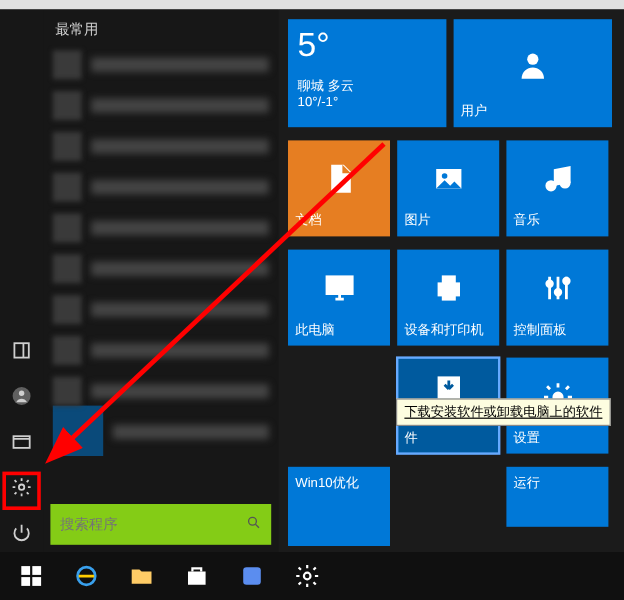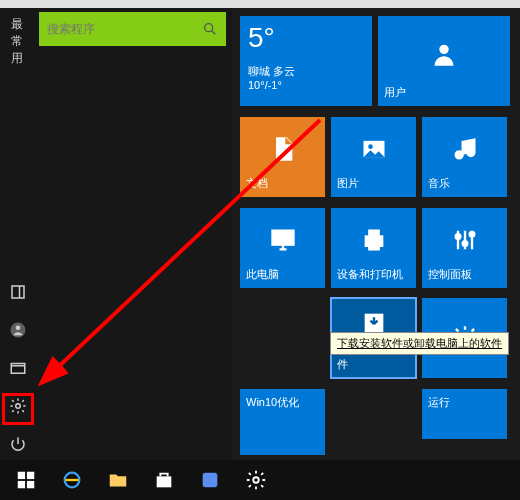--- a/index.html
+++ b/index.html
@@ -3,21 +3,21 @@
 <meta charset="utf-8">
 <style>
   * { margin: 0; padding: 0; box-sizing: border-box; }
   body { width: 520px; height: 500px; background: #2a2a2a; font-family: "Segoe UI", "Microsoft YaHei", sans-serif; overflow: hidden; position: relative; }
   .top-bar { width: 520px; height: 8px; background: #e0e0e0; }
   .main { display: flex; height: 452px; background: #171717; }
   .leftcol { width: 36px; background: #171717; display: flex; flex-direction: column; justify-content: flex-end; align-items: center; padding-bottom: 6px; gap: 18px; }
   .leftcol .ico { width: 20px; height: 20px; color: #cfcfcf; display: flex; align-items: center; justify-content: center; }
   .leftcol .ico svg { width: 18px; height: 18px; }
   .highlight-box { position: absolute; border: 3px solid red; width: 32px; height: 32px; left: 2px; top: 393px; z-index: 20; pointer-events: none; }
-  .mid { width: 196px; background: #171717; display: flex; flex-direction: row; justify-content: flex-end; }
+  .mid { width: 196px; background: #171717; display: flex; flex-direction: column; justify-content: flex-end; }
   .mid-header { color: #cfcfcf; font-size: 12px; padding: 8px 10px 4px; }
   .applist { flex: 1; overflow: hidden; }
   .app-item { display: flex; align-items: center; height: 34px; padding: 0 8px; gap: 8px; }
   .app-ico { width: 24px; height: 24px; background: #3a3a3a; filter: blur(2px); }
   .app-text { flex: 1; height: 12px; background: #444; filter: blur(3px); }
   .searchbar { height: 34px; margin: 4px 6px 6px; background: #84cc16; display: flex; align-items: center; padding: 0 8px; }
   .searchbar input { border: none; outline: none; flex: 1; font-size: 12px; background: transparent; }
   .search-ico { width: 16px; height: 16px; color: #555; }
   .tiles { width: 288px; background: #1b1b1b; padding: 8px 0 0 8px; display: flex; flex-wrap: wrap; gap: 6px; position: relative; }
   .tile { background: #0078d7; color: #fff; display: flex; flex-direction: column; justify-content: space-between; padding: 6px; font-size: 11px; position: relative; overflow: hidden; }
@@ -225,20 +225,21 @@
         </div>
       <span>安装与卸载软件</span>
     </div>
     <div class="tile sq">
       <div class="tile-ico">
           <svg viewBox="0 0 24 24" fill="none" stroke="#fff" stroke-width="2">
             <circle cx="12" cy="12" r="3"></circle>
             <path d="M12 2v3M12 19v3M4.2 4.2l2.1 2.1M17.7 17.7l2.1 2.1M2 12h3M19 12h3M4.2 19.8l2.1-2.1M17.7 6.3l2.1-2.1"></path>
           </svg>
         </div>
+      <span>设置</span>
     </div>
 
     <div class="tile sq" style="height:66px">
       <span>Win10优化</span>
     </div>
     <div class="tile sq" style="height:50px;visibility:hidden"></div>
     <div class="tile sq" style="height:50px">
       <span>运行</span>
     </div>
   </div>

